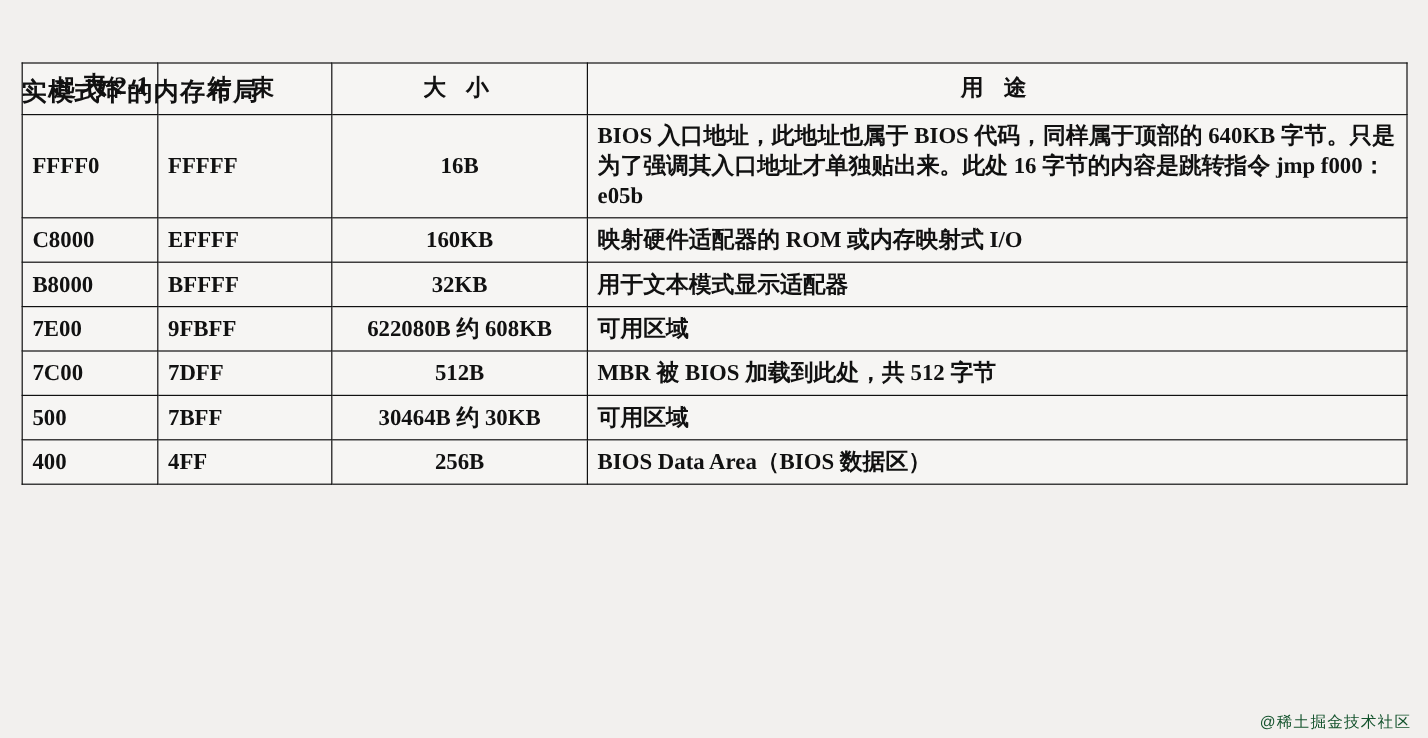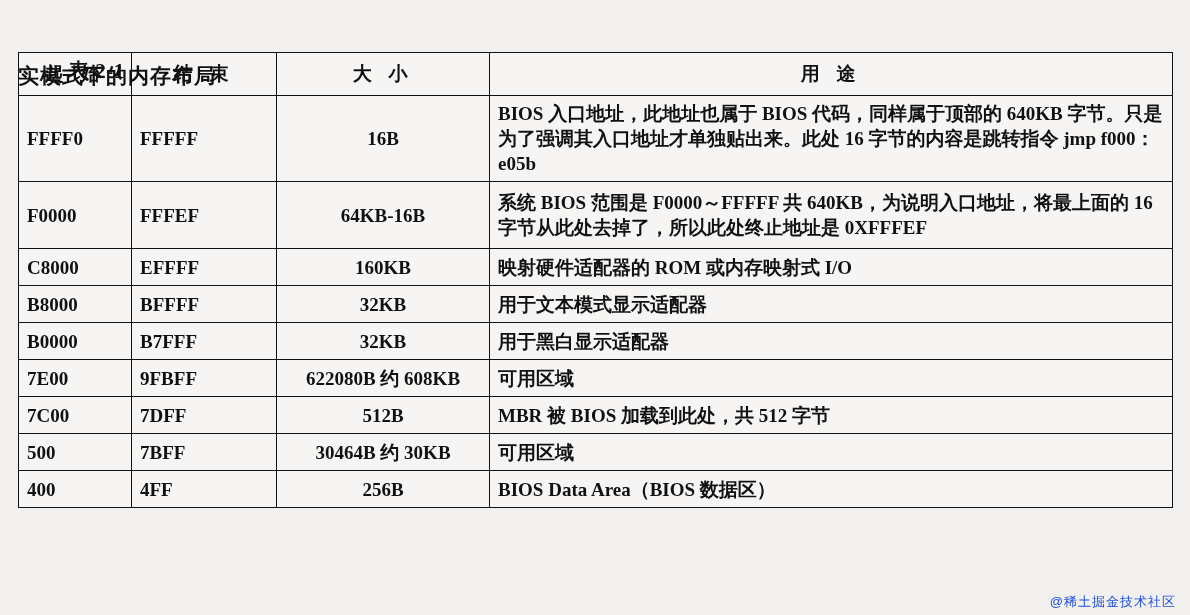--- a/index.html
+++ b/index.html
@@ -83,21 +83,21 @@
     text-align: left;
     padding-left: 12px;
   }
   .row-tall td { height: 56px; }
   .row-norm td { height: 26px; }
   .watermark {
     position: absolute;
     right: 14px;
     bottom: 4px;
     font-size: 13px;
-    color: #1d4ed8;
+    color: #14532d;
     font-family: "Liberation Sans", sans-serif;
     letter-spacing: 1px;
   }
 </style>
 </head>
 <body>
 
 <div class="page">
 
   <div class="caption-row">
@@ -114,43 +114,31 @@
         <th class="col-use">用  途</th>
       </tr>
     </thead>
     <tbody>
       <tr class="row-tall">
         <td class="c-start">FFFF0</td>
         <td class="c-end">FFFFF</td>
         <td class="c-size">16B</td>
         <td class="c-use">BIOS 入口地址，此地址也属于 BIOS 代码，同样属于顶部的 640KB 字节。只是为了强调其入口地址才单独贴出来。此处 16 字节的内容是跳转指令 jmp f000：e05b</td>
       </tr>
-      <tr class="row-tall">
-        <td class="c-start">F0000</td>
-        <td class="c-end">FFFEF</td>
-        <td class="c-size">64KB-16B</td>
-        <td class="c-use">系统 BIOS 范围是 F0000～FFFFF 共 640KB，为说明入口地址，将最上面的 16 字节从此处去掉了，所以此处终止地址是 0XFFFEF</td>
-      </tr>
       <tr class="row-norm">
         <td class="c-start">C8000</td>
         <td class="c-end">EFFFF</td>
         <td class="c-size">160KB</td>
         <td class="c-use">映射硬件适配器的 ROM 或内存映射式 I/O</td>
       </tr>
       <tr class="row-norm">
         <td class="c-start">B8000</td>
         <td class="c-end">BFFFF</td>
         <td class="c-size">32KB</td>
         <td class="c-use">用于文本模式显示适配器</td>
-      </tr>
-      <tr class="row-norm">
-        <td class="c-start">B0000</td>
-        <td class="c-end">B7FFF</td>
-        <td class="c-size">32KB</td>
-        <td class="c-use">用于黑白显示适配器</td>
       </tr>
       <tr class="row-norm">
         <td class="c-start">7E00</td>
         <td class="c-end">9FBFF</td>
         <td class="c-size">622080B 约 608KB</td>
         <td class="c-use">可用区域</td>
       </tr>
       <tr class="row-norm">
         <td class="c-start">7C00</td>
         <td class="c-end">7DFF</td>

